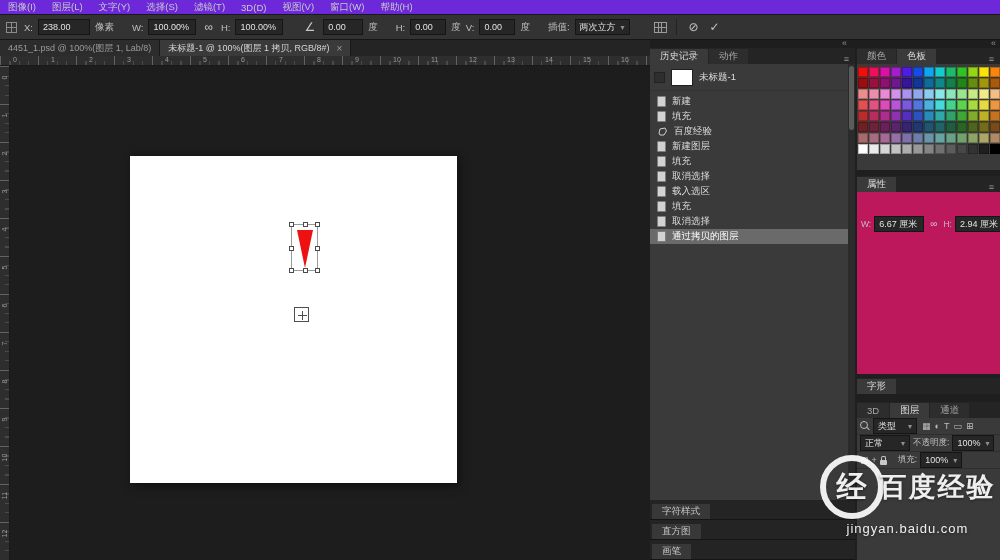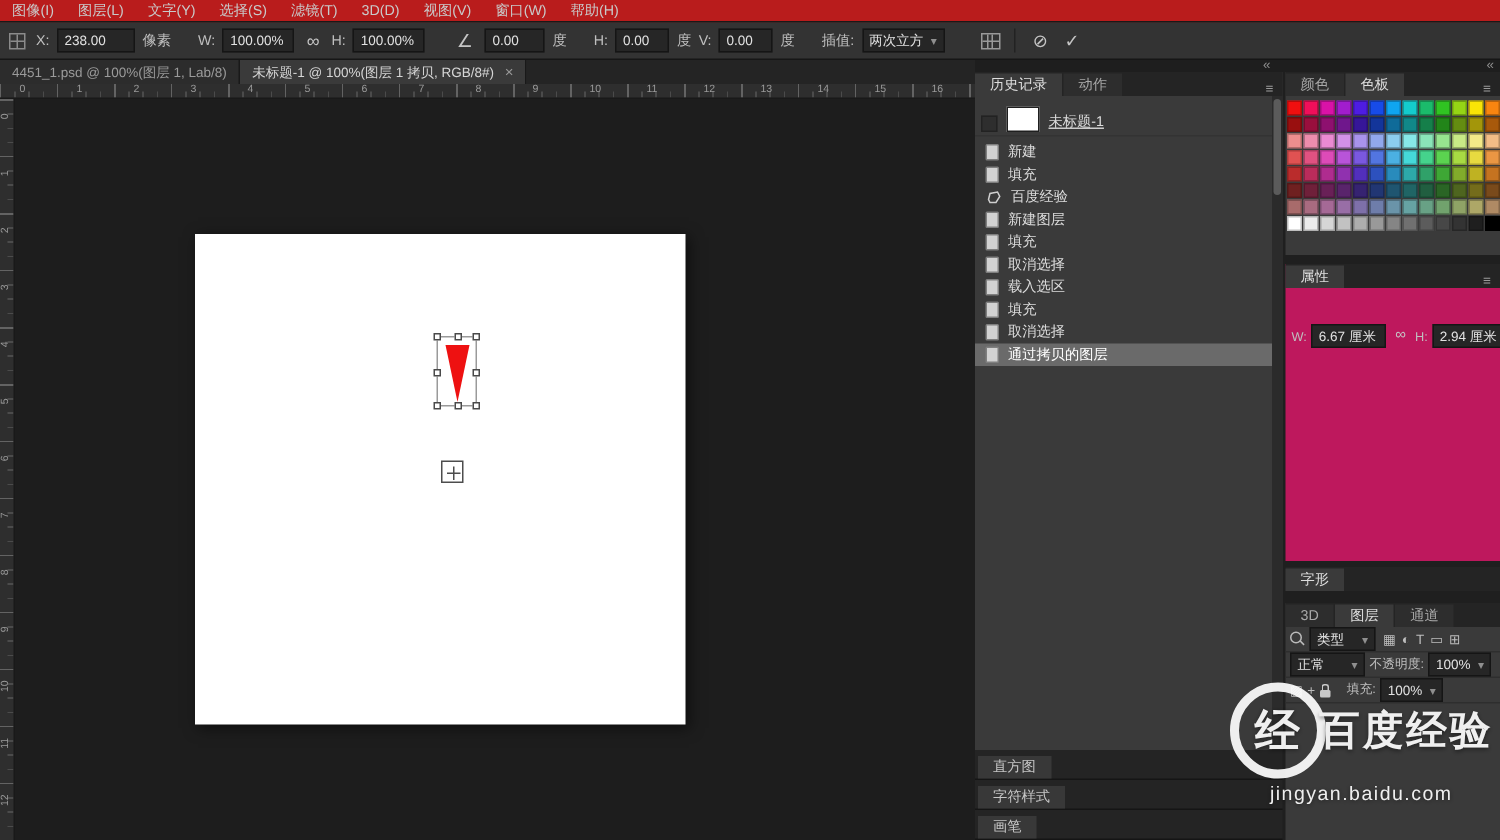--- a/index.html
+++ b/index.html
@@ -1,21 +1,21 @@
 <!DOCTYPE html>
 <html><head>
 <meta charset="utf-8">
 <style>
   *{margin:0;padding:0;box-sizing:border-box;}
   html,body{width:1000px;height:560px;overflow:hidden;background:#1f1f1f;
     font-family:"Liberation Sans","DejaVu Sans",sans-serif;}
   #app{position:absolute;width:1000px;height:560px;left:0;top:0;background:#1f1f1f;color:#ccc;}
 
   
-  #menubar{position:absolute;left:0;top:0;width:1000px;height:15px;background:#b91c1c;
+  #menubar{position:absolute;left:0;top:0;width:1000px;height:15px;background:#6d28d9;
     border-bottom:1px solid #191919;display:flex;align-items:center;font-size:9.5px;color:#c9c9c9;}
   .menu-item{padding:0 8px;height:15px;display:inline-flex;align-items:center;cursor:default;}
 
   
   #optionsbar{position:absolute;left:0;top:15px;width:1000px;height:25px;background:#333333;
     border-bottom:1px solid #161616;display:flex;align-items:center;font-size:9.5px;color:#bfbfbf;
     gap:5px;padding:0 6px;}
   .opt-label{color:#bfbfbf;white-space:nowrap;}
   .sm{font-size:8.5px;}
   .gap{width:8px;flex:none;}
@@ -74,21 +74,21 @@
   .panel-tab.active{background:#3a3a3a;color:#dedede;}
   .panel-menu-icon{margin-left:auto;color:#9a9a9a;font-size:9px;padding:0 6px;}
   #right-strip{position:absolute;left:650px;top:40px;width:350px;height:8px;background:#1e1e1e;}
   .collapse-icon{position:absolute;top:-1px;font-size:9px;color:#8e8e8e;line-height:9px;}
 
   
   #history-panel{position:absolute;left:650px;top:48px;width:205px;height:452px;background:#3a3a3a;}
   #history-body{position:absolute;top:16px;left:0;right:7px;bottom:0;}
   #history-scrollbar{position:absolute;top:16px;right:0;width:7px;bottom:0;background:#2b2b2b;}
   .sthumb{position:absolute;top:2px;left:1px;width:5px;height:64px;background:#5b5b5b;border-radius:3px;}
-  .snapshot-row{display:flex;align-items:flex-end;height:27px;padding:2px 4px;gap:6px;border-bottom:1px solid #333;text-decoration:underline;}
+  .snapshot-row{display:flex;align-items:center;height:27px;padding:2px 4px;gap:6px;border-bottom:1px solid #333;}
   .snap-check{width:11px;height:11px;background:#2e2e2e;border:1px solid #222;flex:none;}
   .snap-thumb{width:22px;height:17px;background:#fff;border:1px solid #1f1f1f;flex:none;}
   .snap-label{font-size:9.5px;color:#dddddd;}
   #history-list{margin-top:3px;}
   .history-item{display:flex;align-items:center;height:15px;gap:6px;padding:0 4px 0 7px;
     font-size:9.5px;color:#dddddd;cursor:default;}
   .history-item.selected{background:#6a6a6a;color:#fff;}
   .page-icon{width:9px;height:11px;background:#d2d2d2;border:1px solid #7f7f7f;border-radius:1px;flex:none;}
   .hicon{width:11px;height:11px;flex:none;display:inline-flex;}
 
@@ -334,24 +334,24 @@
           </div>
         </div>
     </div>
     <div id="history-scrollbar">
       <span class="sthumb"></span>
     </div>
   </div>
 
   <div id="collapsed-panels">
       <div class="collapsed-row">
+        <span class="collapsed-tab">字符样式</span>
+      </div>
+      <div class="collapsed-row">
         <span class="collapsed-tab">直方图</span>
-      </div>
-      <div class="collapsed-row">
-        <span class="collapsed-tab">字符样式</span>
       </div>
       <div class="collapsed-row">
         <span class="collapsed-tab">画笔</span>
       </div>
     </div>
 
   <div id="colors-panel">
     <div class="panel-tabrow">
       <span class="panel-tab">颜色</span>
       <span class="panel-tab active">色板</span>

